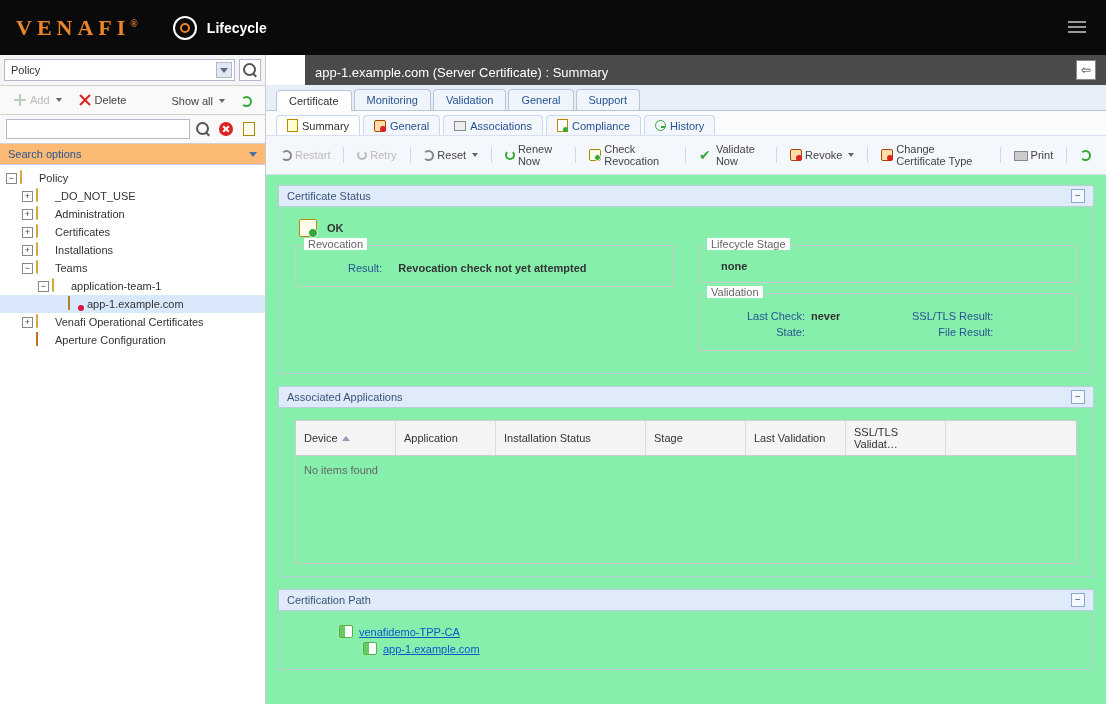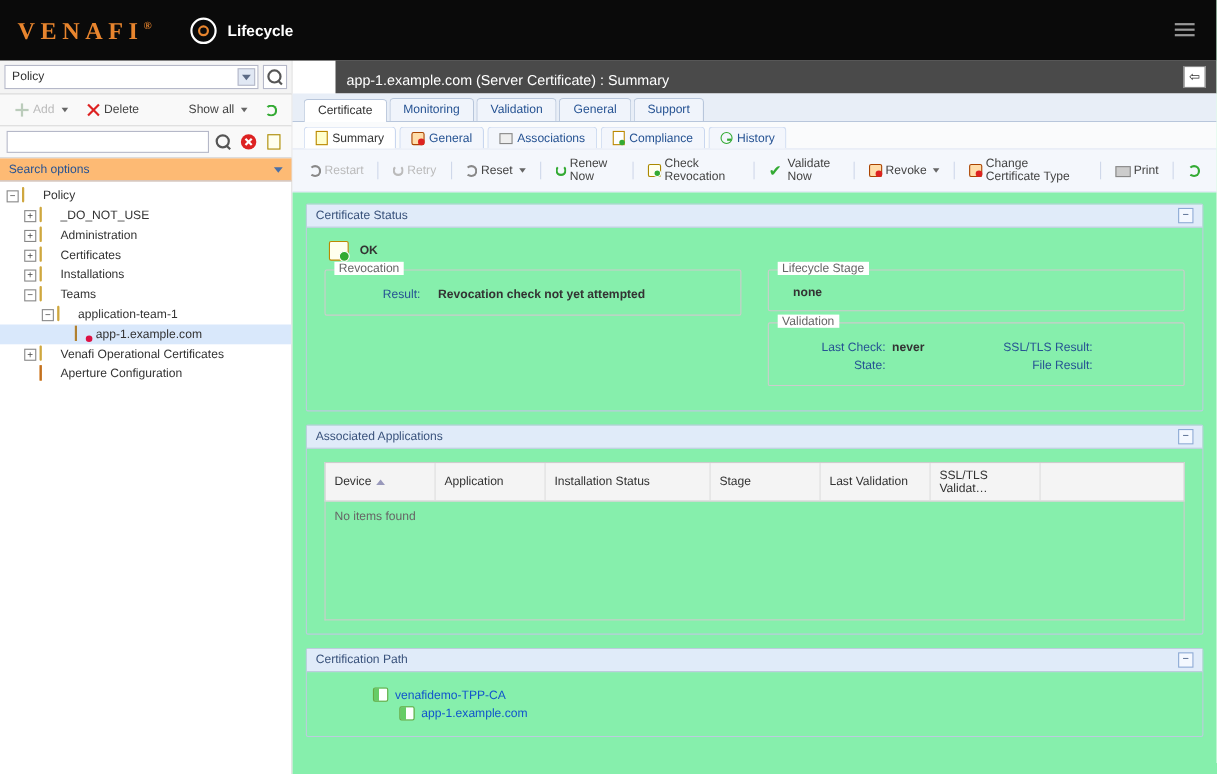--- a/index.html
+++ b/index.html
@@ -20,21 +20,21 @@
 .left-pane { width: 266px; background: #fff; border-right: 1px solid #ccc; display: flex; flex-direction: column; }
 .right-pane { flex: 1; display: flex; flex-direction: column; background: #fff; }
 
 
 .lp-select-row { display: flex; align-items: center; padding: 4px; border-bottom: 1px solid #d0d0d0; background: #f4f4f4; gap: 4px; }
 .lp-select { flex: 1; border: 1px solid #b5b8c8; background: #fff; height: 22px; padding: 0 20px 0 6px; position: relative; display: flex; align-items: center; }
 .lp-select-arrow { position: absolute; right: 2px; top: 2px; width: 16px; height: 16px; background: #e1e8f4; border: 1px solid #b5b8c8; display: flex; align-items: center; justify-content: center; }
 .lp-select-arrow::after { content:''; border-left:4px solid transparent; border-right:4px solid transparent; border-top:5px solid #5c6b86; }
 .lp-zoom { width: 22px; height: 22px; border: 1px solid #b5b8c8; background: #fff; display: flex; align-items: center; justify-content: center; }
 
-.lp-toolbar { display: flex; align-items: center; padding: 3px 6px; border-bottom: 1px solid #d0d0d0; background: #f9f9f9; gap: 2px; }
+.lp-toolbar { display: flex; align-items: flex-end; padding: 3px 6px; border-bottom: 1px solid #d0d0d0; background: #f9f9f9; gap: 2px; }
 .tb-btn { display: inline-flex; align-items: center; gap: 3px; padding: 3px 6px; cursor: pointer; border: 1px solid transparent; color: #444; }
 .tb-disabled { color: #bbb; cursor: default; }
 .spacer { flex: 1; }
 .dd::after { content:''; display:inline-block; margin-left:3px; border-left:3px solid transparent; border-right:3px solid transparent; border-top:4px solid #666; }
 
 .lp-search-row { display: flex; align-items: center; padding: 4px 6px; border-bottom: 1px solid #d0d0d0; background: #f9f9f9; gap: 3px; }
 .lp-search-input { flex: 1; border: 1px solid #b5b8c8; height: 20px; padding: 0 4px; font-size: 11px; }
 
 .lp-search-opts { background: #fdba74; border-bottom: 1px solid #c3d0e8; padding: 4px 8px; display: flex; justify-content: space-between; color: #265393; }
 
@@ -90,21 +90,21 @@
 
 
 .grid { }
 .grid-header { display: flex; border: 1px solid #ccc; background: #f4f4f4; }
 .grid-header .col { padding: 5px 8px; border-right: 1px solid #ddd; display:flex; align-items:center; gap:4px; overflow:hidden;}
 .grid-body { border: 1px solid #ccc; border-top:none; height: 108px; padding: 8px; color: #666; }
 .sort-ind { width:0; height:0; border-left:4px solid transparent; border-right:4px solid transparent; border-bottom:5px solid #99b; }
 
 
 .cp-row { display:flex; align-items:center; gap:6px; padding: 2px 0;}
-.cp-link { color: #15c; cursor: pointer; }
+.cp-link { color: #15c; text-decoration: underline; cursor: pointer; }
 
 
 .ic { width:14px; height:14px; display:inline-block; position:relative; flex:none;}
 .ic-plus { }
 .ic-plus::before, .ic-plus::after { content:''; position:absolute; background:#3a3; }
 .ic-plus::before { left:6px; top:1px; width:2px; height:12px;}
 .ic-plus::after { left:1px; top:6px; width:12px; height:2px;}
 .ic-plus.dis::before, .ic-plus.dis::after { background:#bcb; }
 .ic-x::before, .ic-x::after { content:''; position:absolute; left:6px; top:0; width:2px; height:14px; background:#d22; transform:rotate(45deg);}
 .ic-x::after { transform:rotate(-45deg);}

